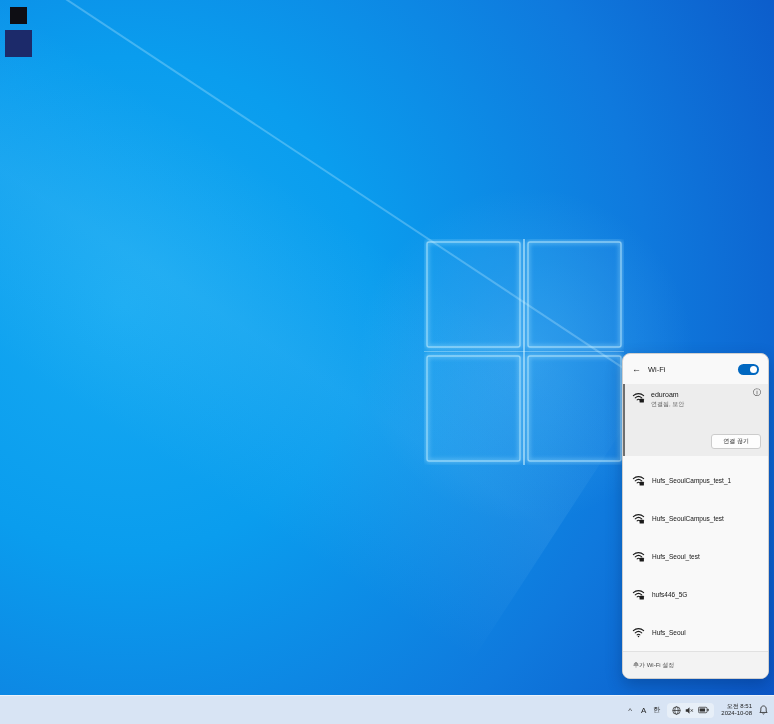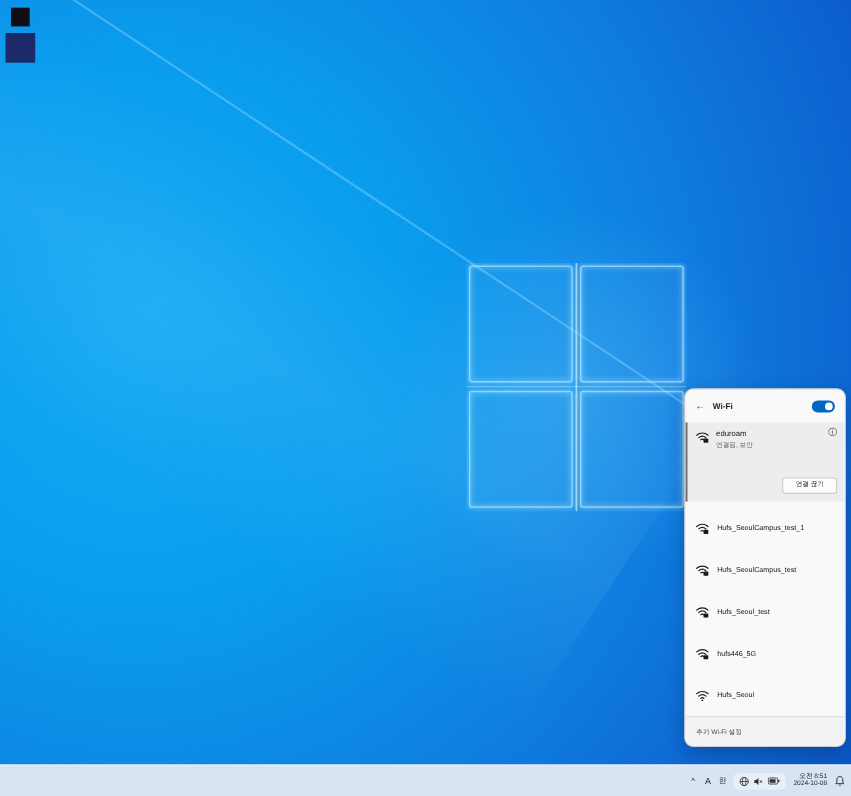--- a/index.html
+++ b/index.html
@@ -25,21 +25,21 @@
   .sq2 { position:absolute; left:5px; top:30px; width:27px; height:27px; background:#1c2a6a; }
 
   
   .panel { position:absolute; left:622px; top:353px; width:147px; height:326px;
     background:#f9f9f9; border:1px solid #cfcfcf; border-radius:8px;
     box-shadow:0 6px 16px rgba(0,30,80,0.30);
     display:flex; flex-direction:column; overflow:hidden; }
 
   .panel-header { height:30px; flex:0 0 30px; display:flex; align-items:center; padding:0 9px; }
   .back-btn { font-size:9px; color:#2f2f2f; margin-right:7px; cursor:default; }
-  .panel-title { font-size:7.5px; color:#1a1a1a; flex:1;font-weight:bold; }
+  .panel-title { font-size:7.5px; color:#1a1a1a; flex:1; }
   .toggle { width:21px; height:11px; border-radius:6px; background:#0067c0; position:relative; }
   .knob { position:absolute; right:2px; top:2px; width:7px; height:7px; border-radius:50%; background:#ffffff; }
 
   .card { flex:0 0 72px; background:#ededed; border-left:2px solid #6f6f6f;
     position:relative; padding:7px 7px 6px 7px; }
   .card-row { display:flex; gap:6px; align-items:flex-start; }
   .ssid { font-size:7px; color:#141414; }
   .status { font-size:6px; color:#5e5e5e; margin-top:2px; }
   .info-ic { position:absolute; top:5px; right:7px; font-size:8px; color:#333; line-height:8px; }
   .disconnect { position:absolute; right:7px; bottom:7px; background:#fdfdfd;

